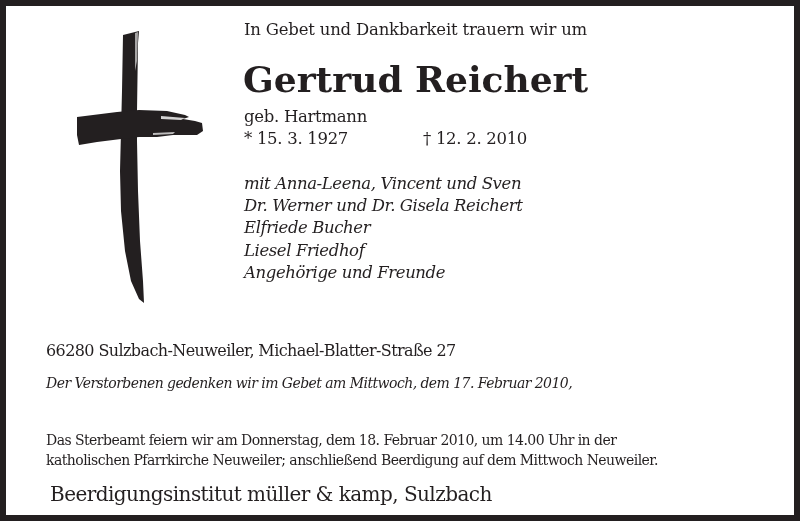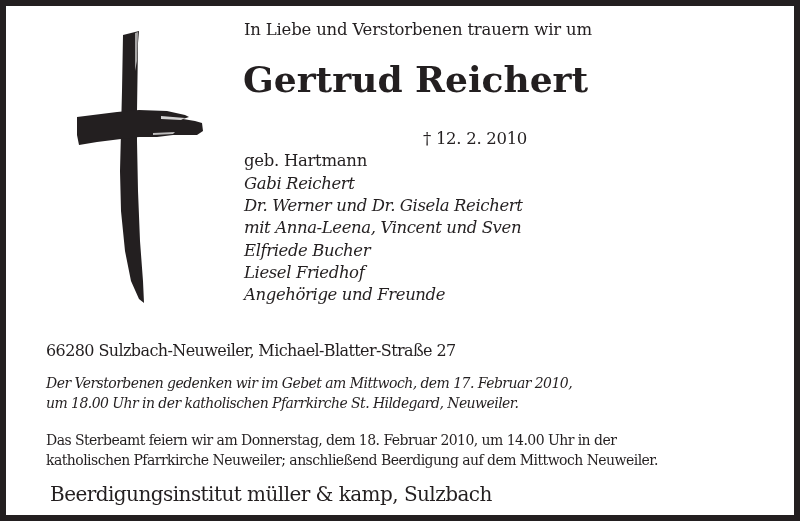--- a/index.html
+++ b/index.html
@@ -5,21 +5,21 @@
   html, body { margin: 0; padding: 0; background: #ffffff; }
   body { width: 800px; height: 521px; position: relative; overflow: hidden; }
   .frame {
     position: absolute; left: 0; top: 0; width: 800px; height: 521px;
     box-sizing: border-box; border: 6px solid #231f20; background: #fff;
   }
   .serif { font-family: "DejaVu Serif", "Liberation Serif", serif; color: #231f20; }
   .cross { position: absolute; left: 77px; top: 31px; width: 126px; height: 272px; }
   .intro { position: absolute; left: 244px; top: 20px; font-size: 16.5px; letter-spacing: -0.2px; }
   .name { position: absolute; left: 243px; top: 58px; font-size: 36px; font-weight: bold; letter-spacing: 0px; }
-  .maiden { position: absolute; left: 244px; top: 107px; font-size: 16.5px; letter-spacing: -0.3px; margin-top: 44px; }
+  .maiden { position: absolute; left: 244px; top: 107px; font-size: 16.5px; letter-spacing: -0.3px; }
   .dates { position: absolute; left: 244px; top: 129px; font-size: 16.5px; width: 320px; letter-spacing: -0.3px; }
   .dates .death { position: absolute; left: 179px; top: 0; text-align: right; }
   .mourners { position: absolute; left: 244px; top: 173px; font-size: 16.5px; font-style: italic; line-height: 22.2px; letter-spacing: -0.4px; }
   .mourners div { white-space: nowrap; }
   .address { position: absolute; left: 46px; top: 341px; font-size: 16px; letter-spacing: -0.6px; white-space: nowrap; }
   .para { position: absolute; left: 46px; font-size: 14px; line-height: 19.5px; letter-spacing: -0.55px; white-space: nowrap; }
   .p1 { top: 374px; font-style: italic; }
   .p2 { top: 431px; }
   .undertaker { position: absolute; left: 50px; top: 482px; font-size: 20px; letter-spacing: -0.55px; white-space: nowrap; text-align: center; }
 </style>
@@ -31,41 +31,40 @@
 <svg class="cross" viewBox="0 0 126 272" xmlns="http://www.w3.org/2000/svg">
 
   <path d="M46 4 L62 0 L61 12 L60 80 L60 110 L61 160 L63 210 L66 250 L67 272 L62 268 L54 250 L48 220 L44 180 L43 140 L44 100 L45 60 Z" fill="#231f20"></path>
   <path d="M58 2 L61 1 L60 30 L58 40 Z" fill="#ffffff" opacity="0.6"></path>
 
   <path d="M0 86 L40 81 L62 79 L90 80 L108 84 L112 86 L106 88 L118 90 L125 92 L126 100 L120 104 L96 104 L80 106 L62 106 L44 108 L20 111 L2 114 L0 104 Z" fill="#231f20"></path>
   <path d="M84 85 L108 87 L104 89 L84 88 Z" fill="#ffffff" opacity="0.8"></path>
   <path d="M76 102 L98 101 L96 103 L76 104 Z" fill="#ffffff" opacity="0.7"></path>
 </svg>
 
-<div class="intro serif">In Liebe und Verstorbenen trauern wir um</div>
+<div class="intro serif">In Gebet und Dankbarkeit trauern wir um</div>
 <div class="name serif">Gertrud Reichert</div>
 <div class="maiden serif">geb. Hartmann</div>
 <div class="dates serif">
+  <span class="birth">* 15. 3. 1927</span>
   <span class="death">† 12. 2. 2010</span>
 </div>
 
 <div class="mourners serif">
-  <div>Gabi Reichert</div>
+  <div>mit Anna-Leena, Vincent und Sven</div>
   <div>Dr. Werner und Dr. Gisela Reichert</div>
-  <div>mit Anna-Leena, Vincent und Sven</div>
   <div>Elfriede Bucher</div>
   <div>Liesel Friedhof</div>
   <div>Angehörige und Freunde</div>
 </div>
 
 <div class="address serif">66280 Sulzbach-Neuweiler, Michael-Blatter-Straße 27</div>
 
 <div class="para p1 serif">
   <div>Der Verstorbenen gedenken wir im Gebet am Mittwoch, dem 17. Februar 2010,</div>
-  <div>um 18.00 Uhr in der katholischen Pfarrkirche St. Hildegard, Neuweiler.</div>
 </div>
 
 <div class="para p2 serif">
   <div>Das Sterbeamt feiern wir am Donnerstag, dem 18. Februar 2010, um 14.00 Uhr in der</div>
   <div>katholischen Pfarrkirche Neuweiler; anschließend Beerdigung auf dem Mittwoch Neuweiler.</div>
 </div>
 
 <div class="undertaker serif">Beerdigungsinstitut müller &amp; kamp, Sulzbach</div>
 
 </body></html>

